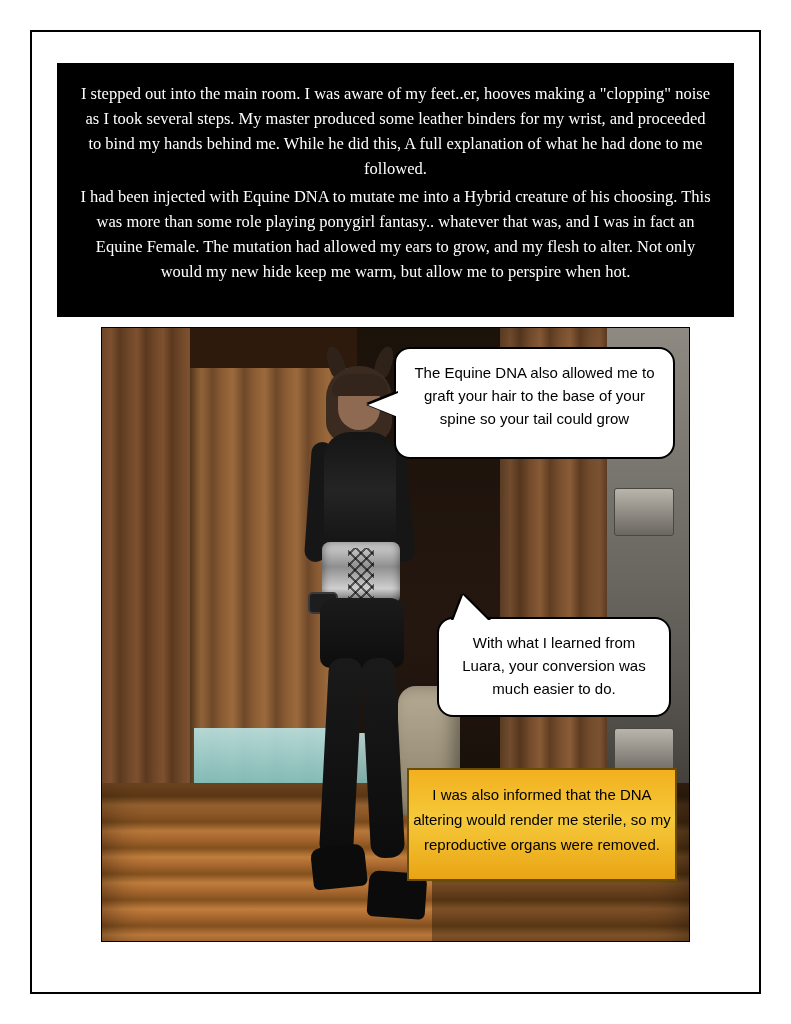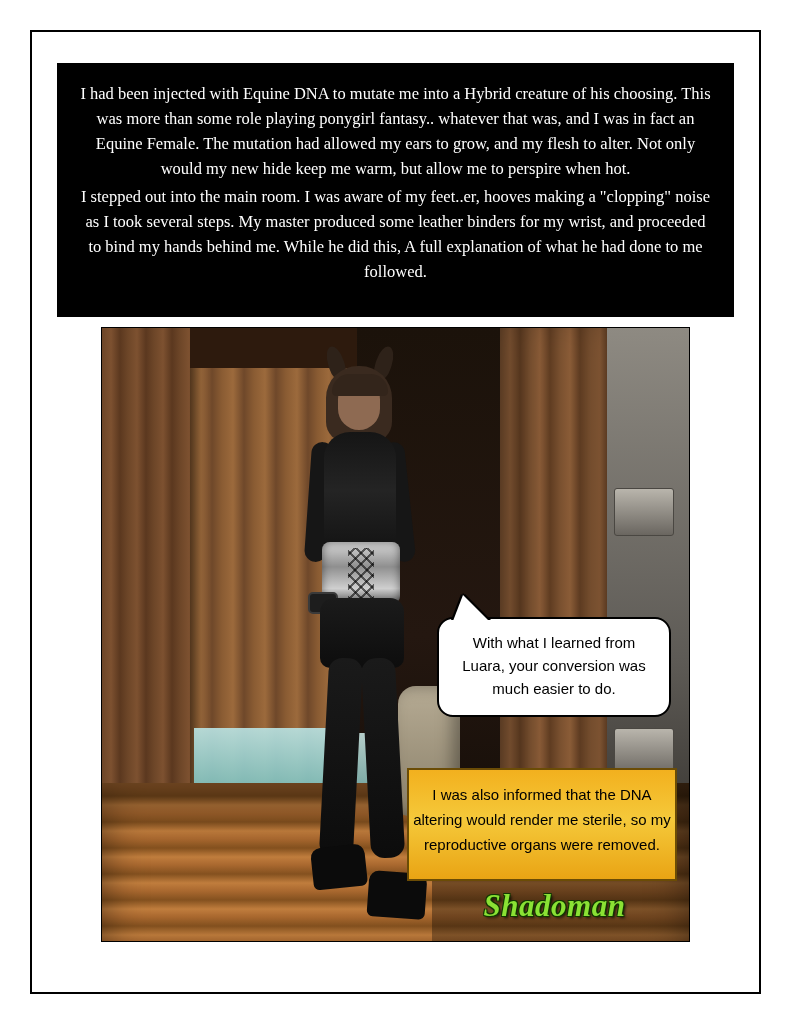--- a/index.html
+++ b/index.html
@@ -304,22 +304,22 @@
   }
 </style>
 </head>
 <body>
 
 <div class="page">
 
   <div class="page-frame"></div>
 
   <div class="narration">
+    <p>I stepped out into the main room. I was aware of my feet..er, hooves making a "clopping" noise as I took several steps. My master produced some leather binders for my wrist, and proceeded to bind my hands behind me. While he did this, A full explanation of what he had done to me followed.</p>
     <p>I had been injected with Equine DNA to mutate me into a Hybrid creature of his choosing. This was more than some role playing ponygirl fantasy.. whatever that was, and I was in fact an Equine Female. The mutation had allowed my ears to grow, and my flesh to alter.   Not only would my new hide keep me warm, but allow me to perspire when hot.</p>
-    <p>I stepped out into the main room. I was aware of my feet..er, hooves making a "clopping" noise as I took several steps. My master produced some leather binders for my wrist, and proceeded to bind my hands behind me. While he did this, A full explanation of what he had done to me followed.</p>
   </div>
 
   <div class="panel">
 
     <div class="bg-wall-left"></div>
     <div class="bg-door"></div>
     <div class="bg-door-top"></div>
     <div class="bg-mid-dark"></div>
     <div class="bg-right-panel"></div>
     <div class="bg-far-right"></div>
@@ -343,26 +343,29 @@
       <div class="c-corset"></div>
       <div class="c-lace"></div>
       <div class="c-cuff"></div>
       <div class="c-hips"></div>
       <div class="c-leg-l"></div>
       <div class="c-leg-r"></div>
       <div class="c-hoof-l"></div>
       <div class="c-hoof-r"></div>
     </div>
 
+    <div class="balloon balloon-1">
+      <span class="tail"></span>
+      <span>The Equine DNA also allowed me to graft your hair to the base of your spine so your tail could grow</span>
+    </div>
 
     <div class="balloon balloon-2">
       <span class="tail"></span>
       <span>With what I learned from Luara, your conversion was much easier to do.</span>
     </div>
 
     <div class="caption-box">
       <span>I was also informed that the DNA altering would render me sterile, so my reproductive organs were removed.</span>
     </div>
 
-    <div class="signature">Shadoman</div>
 
   </div>
 </div>
 
 </body></html>

